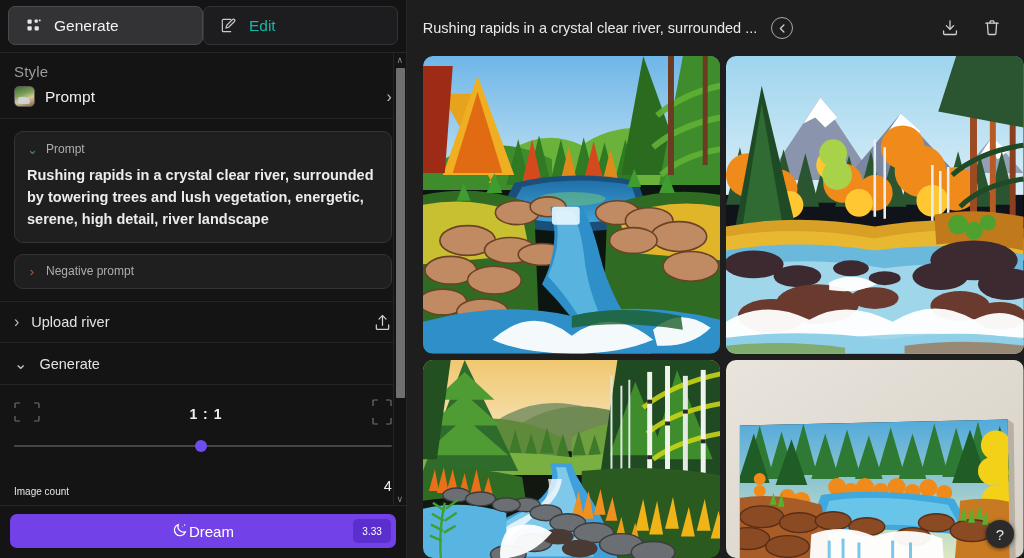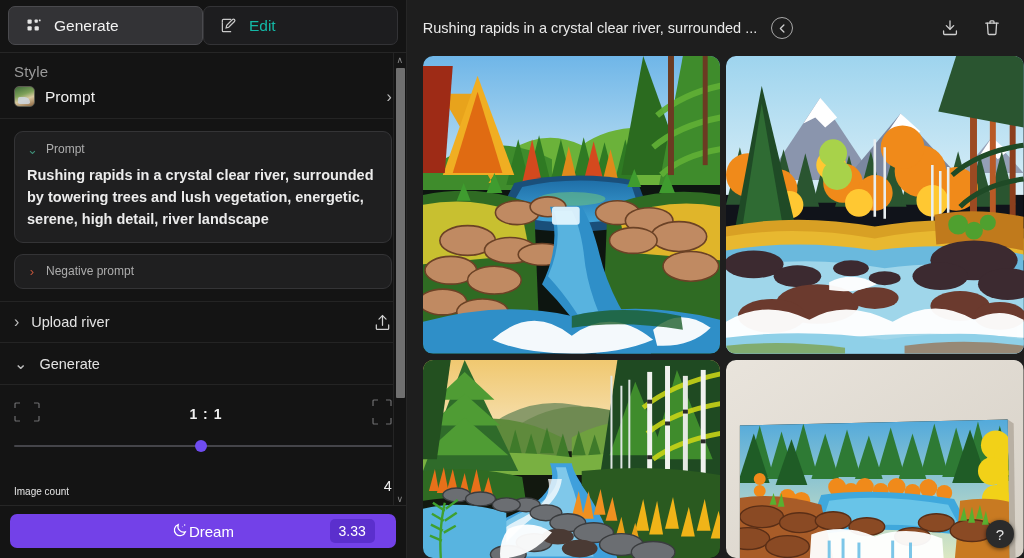--- a/index.html
+++ b/index.html
@@ -140,23 +140,23 @@
     background: #141414; border-top: 1px solid #262626;
   }
   .dream-btn {
     height: 34px; border-radius: 7px; background: #7341e8;
     display: flex; align-items: center; justify-content: center;
     position: relative; cursor: pointer; user-select:none;
   }
   .dream-inner { display: flex; align-items: center; }
   .dream-lbl { color: #fff; font-size: 15px; }
   .dream-badge {
-    position: absolute; right: 21px; top: 5px; height: 24px;
+    position: absolute; right: 5px; top: 5px; height: 24px;
     padding: 0 9px; border-radius: 5px; background: #5b2fcd;
-    display: flex; align-items: center; color: #fff; font-size: 14px;
+    display: flex; align-items: center; color: #fff; font-size: 10px;
   }
 
   
   .main { flex: 1 1 auto; height: 558px; background: #1e1e1e; position: relative; overflow:hidden;}
   .main-head {
     height: 56px; display: flex; align-items: center; gap: 14px;
     padding: 0 18px 0 16px;
   }
   .main-title { font-size: 14.5px; color: #e9e9e9; white-space: nowrap; overflow:hidden; text-overflow: ellipsis; max-width: 350px;}
   .circ-btn {

